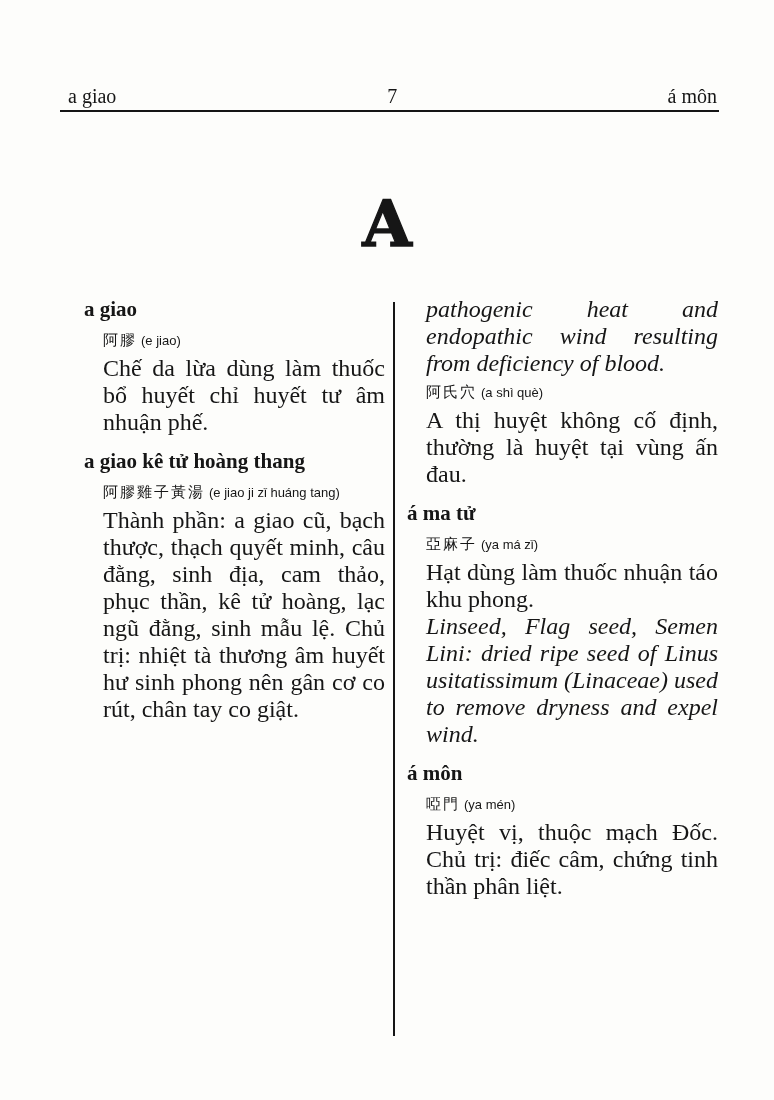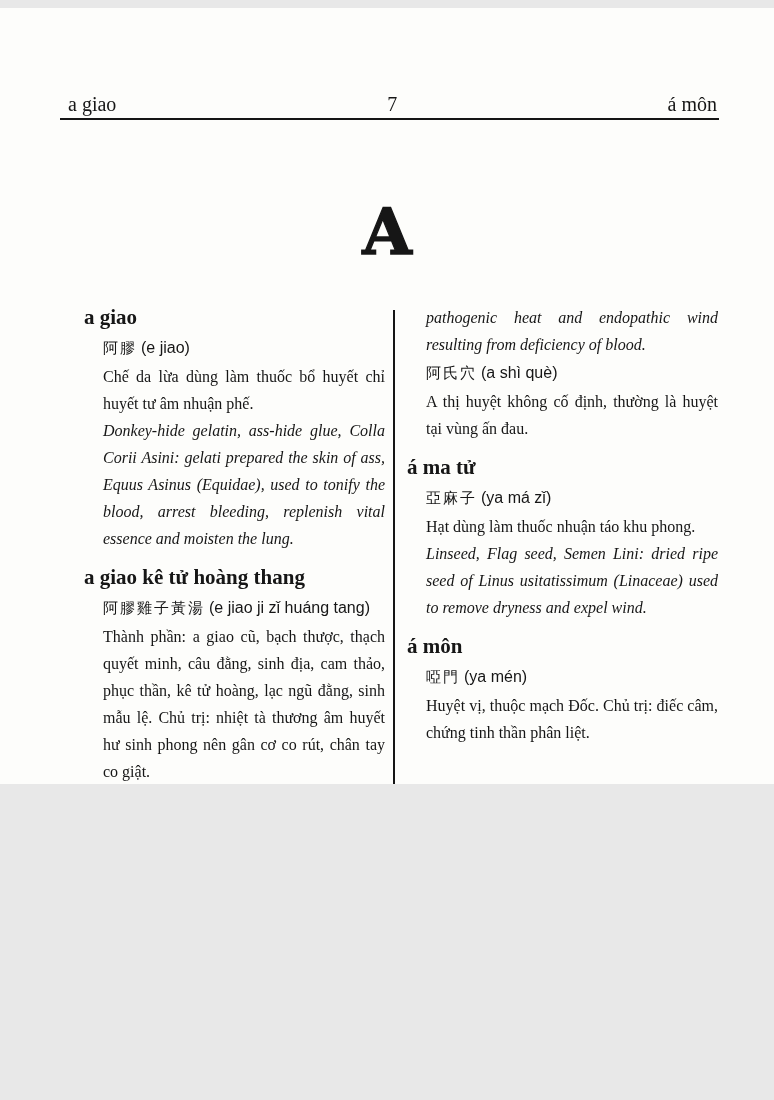--- a/index.html
+++ b/index.html
@@ -1,17 +1,17 @@
 <!DOCTYPE html>
 <html><head>
 <meta charset="utf-8">
 <style>
   html,body { margin:0; padding:0; background:#e8e8e8; }
   .page {
-    position:relative; width:774px; height:776px; margin:8px auto;
+    position:relative; width:774px; height:1100px; margin:0 auto;
     background:#fdfdfb; color:#161616; overflow:hidden;
     font-family:"Liberation Serif","DejaVu Serif",serif;
   }
   
   .pagehead {
     position:absolute; top:84px; left:68px; right:57px; height:24px;
     font-size:20px; line-height:24px;
   }
   .pagehead .lefthw { position:absolute; left:0; }
   .pagehead .pageno { position:absolute; left:50%; transform:translateX(-52%); }
@@ -32,23 +32,23 @@
   .divider   { position:absolute; left:309px; top:6px; width:2px; height:734px; background:#151515; }
   .col-right { position:absolute; left:323px; top:0; width:311px; }
 
   .entry { margin:0; }
   .hw {
     margin:12px 0 3px 0; font-size:21px; font-weight:bold; line-height:26px;
   }
   .entry.first .hw { margin-top:0; }
   .cjkline { padding-left:19px; line-height:29px; white-space:normal; }
   .cjk   { font-size:15px; letter-spacing:2px; font-family:"DejaVu Sans","Liberation Sans",sans-serif; }
-  .pinyin{ font-size:16px; font-family:"Liberation Sans","DejaVu Sans",sans-serif; }
+  .pinyin{ font-size:13px; font-family:"Liberation Sans","DejaVu Sans",sans-serif; }
   .viet, .eng {
-    margin:0; padding-left:19px; font-size:16px; line-height:27px;
+    margin:0; padding-left:19px; font-size:24px; line-height:27px;
     text-align:justify;
   }
   .eng { font-style:italic; }
   .justify-all { text-align-last:justify; }
 </style>
 </head>
 <body>
 
 <div class="page">
 
@@ -65,21 +65,20 @@
 
     <div class="col-left">
 
       <section class="entry first">
         <h3 class="hw">a giao</h3>
         <div class="cjkline">
           <span class="cjk">阿膠</span>
           <span class="pinyin">(e jiao)</span>
         </div>
         <p class="viet">Chế da lừa dùng làm thuốc bổ huyết chỉ huyết tư âm nhuận phế.</p>
-        <p class="eng">Donkey-hide gelatin, ass-hide glue, Colla Corii Asini: gelati prepared the skin of ass, Equus Asinus (Equidae), used to tonify the blood, arrest bleeding, replenish vital essence and moisten the lung.</p>
       </section>
 
       <section class="entry">
         <h3 class="hw">a giao kê tử hoàng thang</h3>
         <div class="cjkline">
           <span class="cjk">阿膠雞子黃湯</span>
           <span class="pinyin">(e jiao ji zǐ huáng tang)</span>
         </div>
         <p class="viet">Thành phần: a giao cũ, bạch thược, thạch quyết minh, câu đằng, sinh địa, cam thảo, phục thần, kê tử hoàng, lạc ngũ đằng, sinh mẫu lệ. Chủ trị: nhiệt tà thương âm huyết hư sinh phong nên gân cơ co rút, chân tay co giật.</p>
       </section>

